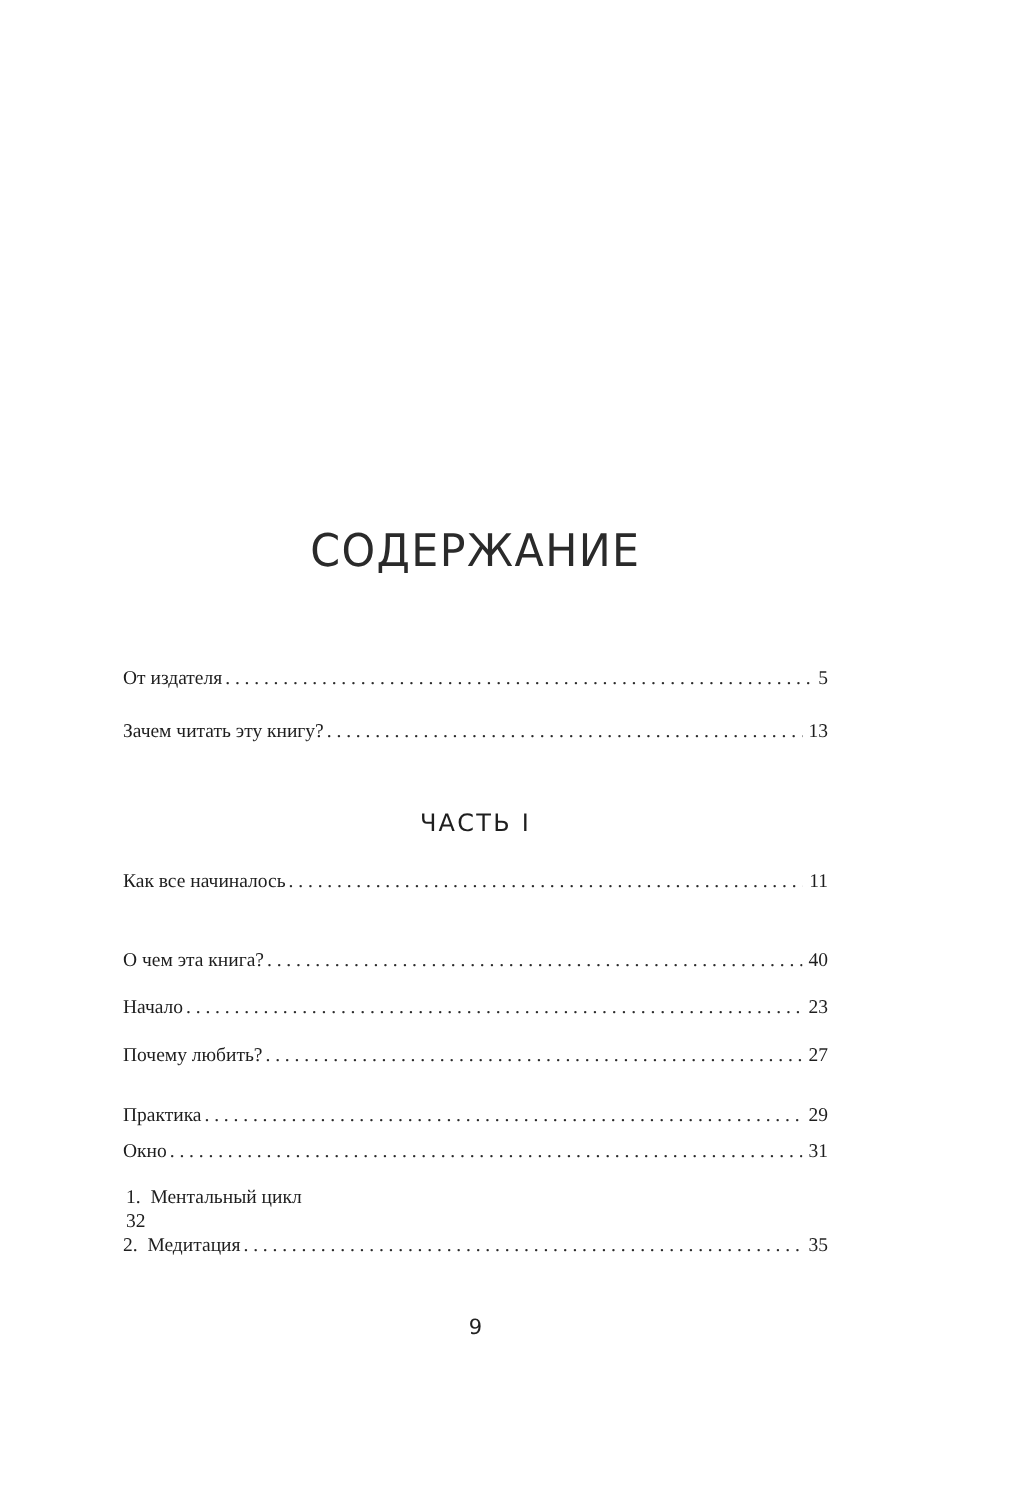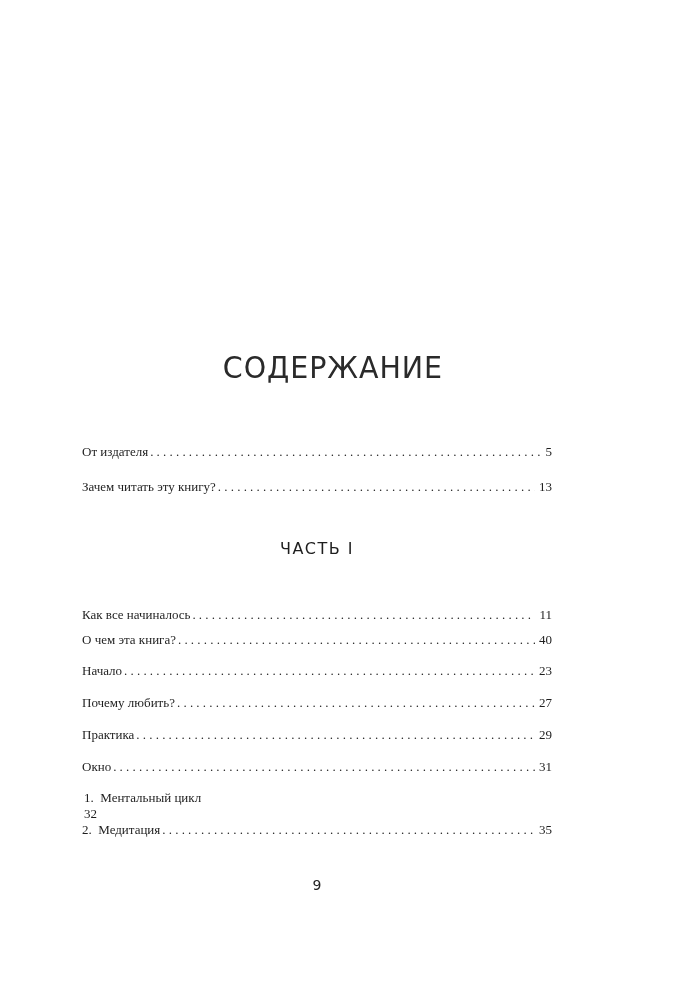--- a/index.html
+++ b/index.html
@@ -25,21 +25,20 @@
     position: absolute;
     left: 0;
     width: 634px;
     top: 350px;
     text-align: center;
     font-family: "DejaVu Sans", sans-serif;
     font-weight: 200;
     font-size: 30px;
     letter-spacing: 1px;
     color: #222;
-    padding-left: 16px;
     -webkit-text-stroke: 0px;
   }
   .title span {
     display: inline-block;
     transform: scaleX(0.95);
     font-weight: normal;
     color: #2a2a2a;
   }
   .toc-row {
     position: absolute;
@@ -109,21 +108,21 @@
   </div>
 
   <div class="toc-row" style="top:479px;">
     <span class="toc-label">Зачем читать эту книгу?</span>
     <span class="toc-dots"></span>
     <span class="toc-page">13</span>
   </div>
 
   <div class="part-heading" style="top:539px;">ЧАСТЬ I</div>
 
-  <div class="toc-row" style="top:607px;">
+  <div class="toc-row" style="top:579px;">
     <span class="toc-label">Как все начиналось</span>
     <span class="toc-dots"></span>
     <span class="toc-page">11</span>
   </div>
 
   <div class="toc-row" style="top:632px;">
     <span class="toc-label">О чем эта книга?</span>
     <span class="toc-dots"></span>
     <span class="toc-page">40</span>
   </div>
@@ -133,21 +132,21 @@
     <span class="toc-dots"></span>
     <span class="toc-page">23</span>
   </div>
 
   <div class="toc-row" style="top:695px;justify-content:center;">
     <span class="toc-label">Почему любить?</span>
     <span class="toc-dots"></span>
     <span class="toc-page">27</span>
   </div>
 
-  <div class="toc-row" style="top:727px;">
+  <div class="toc-row" style="top:727px;align-items:flex-end;">
     <span class="toc-label">Практика</span>
     <span class="toc-dots"></span>
     <span class="toc-page">29</span>
   </div>
 
   <div class="toc-row" style="top:759px;justify-content:space-between;">
     <span class="toc-label">Окно</span>
     <span class="toc-dots"></span>
     <span class="toc-page">31</span>
   </div>

